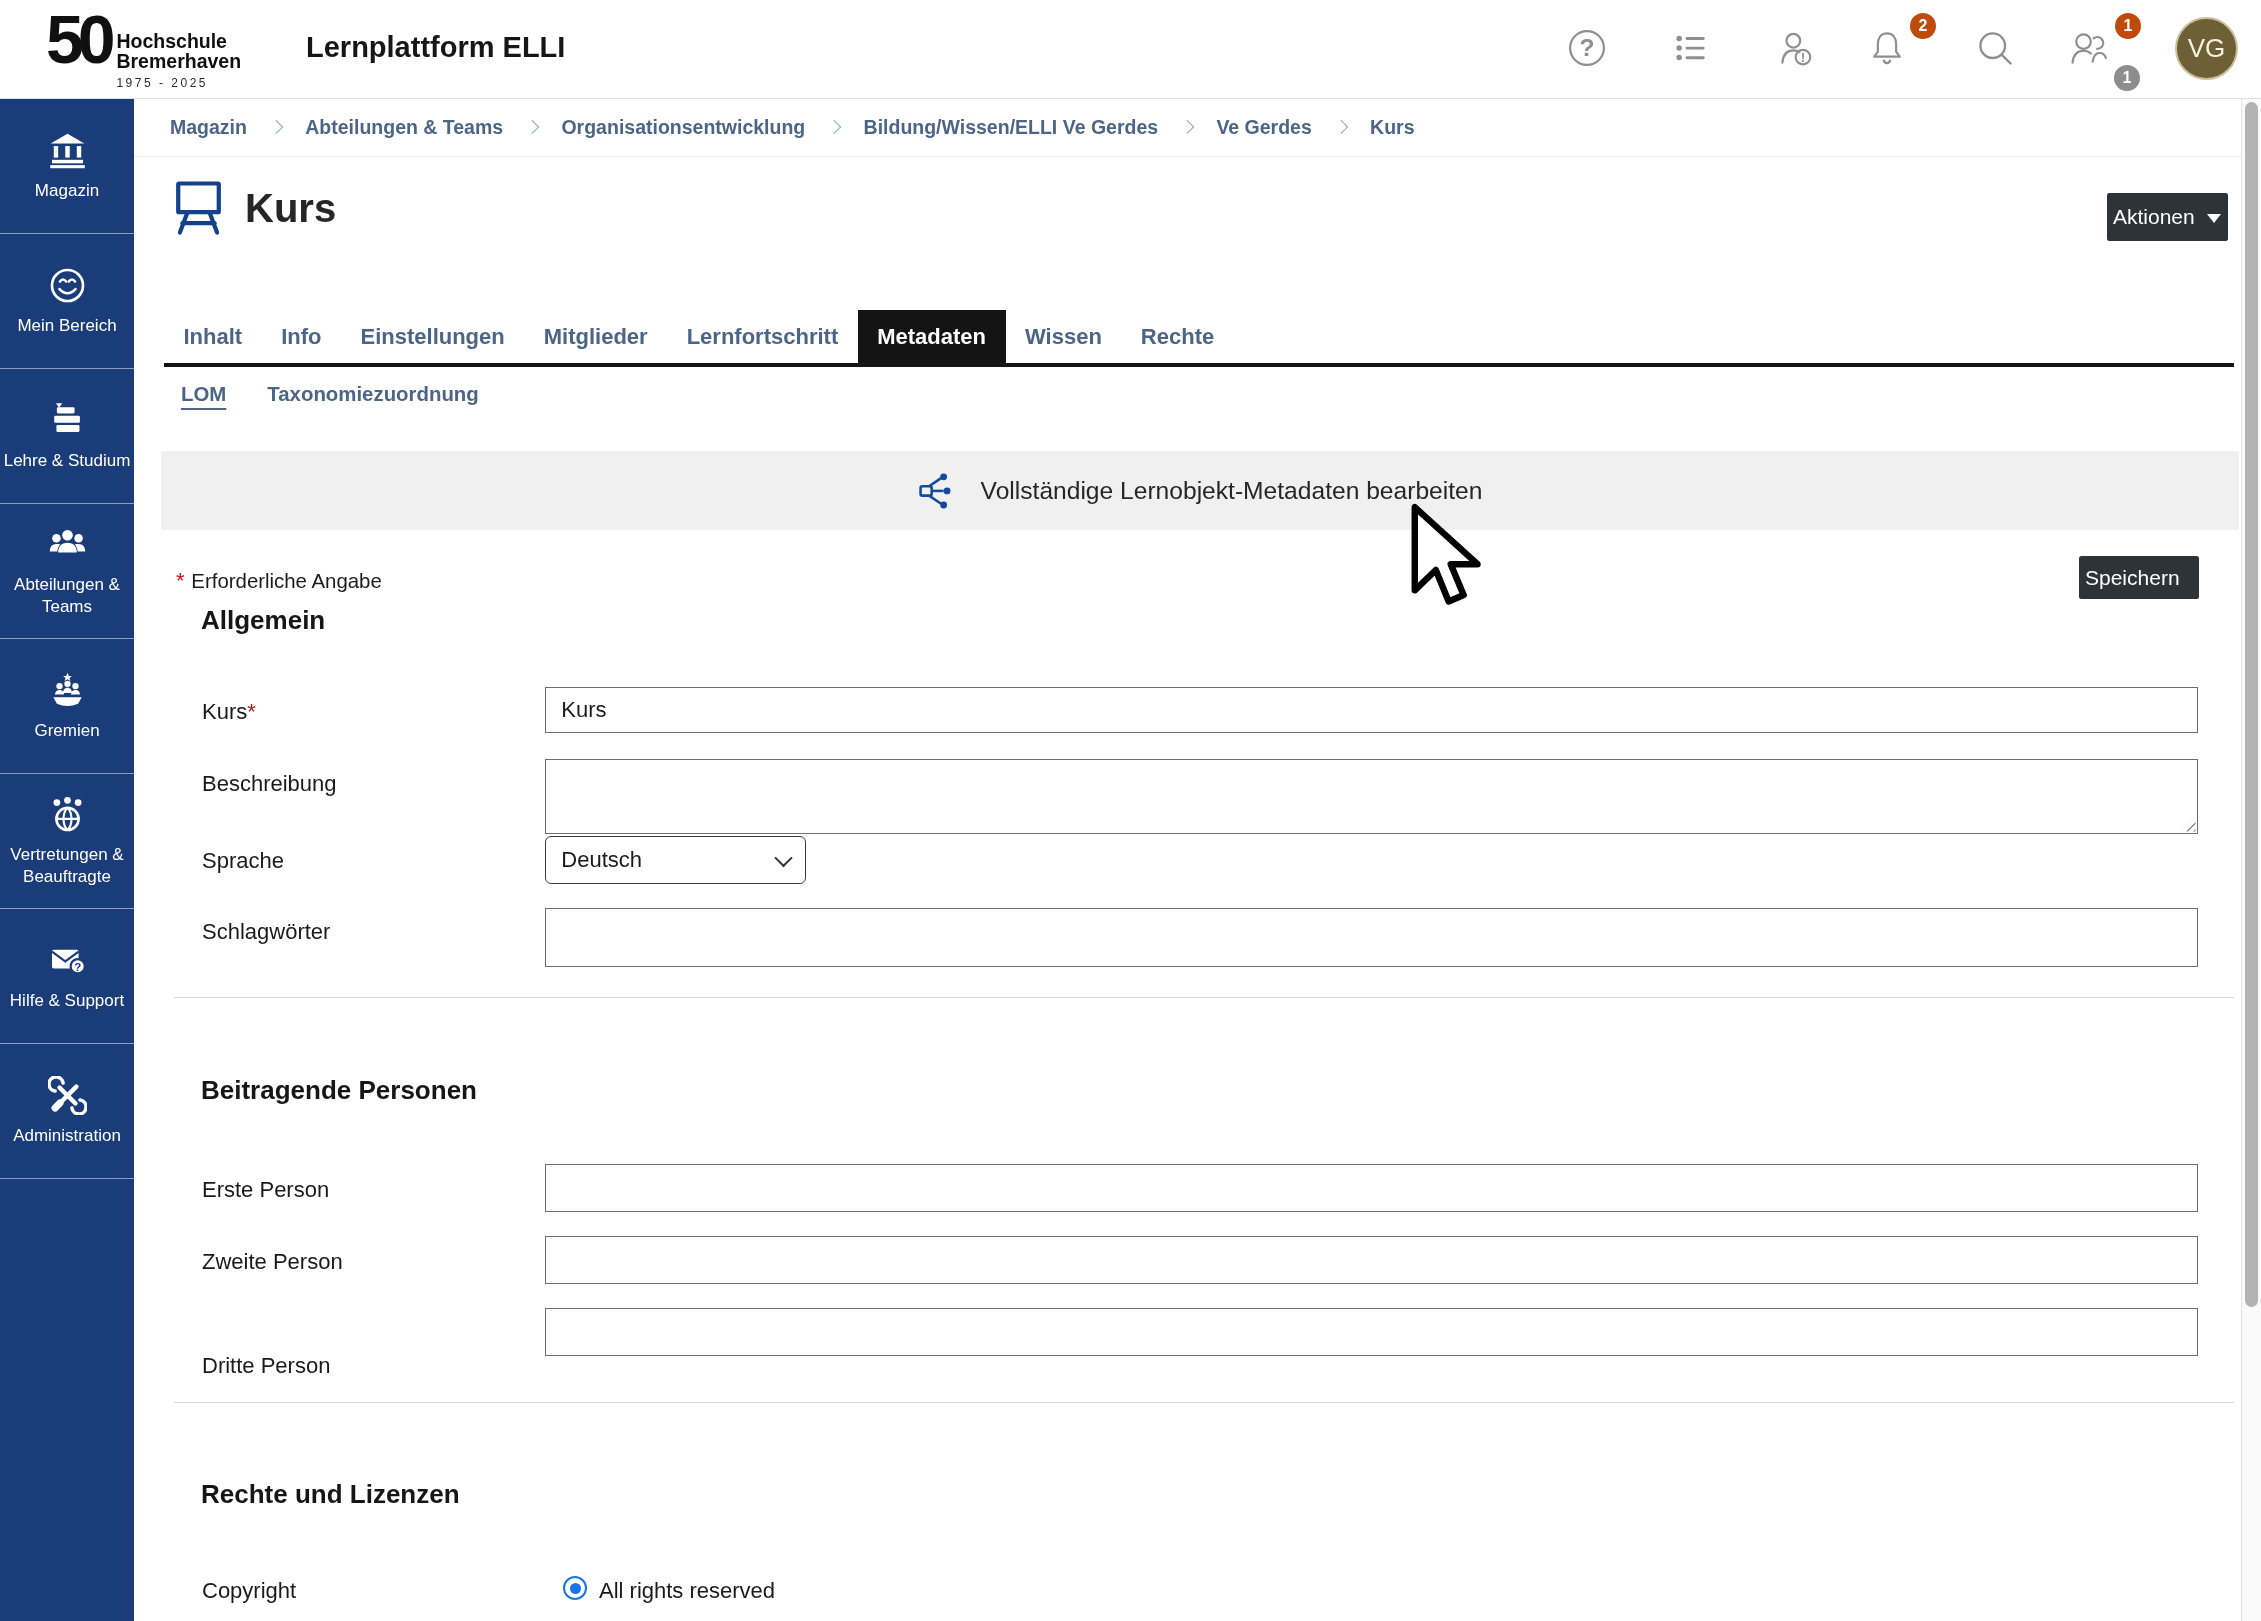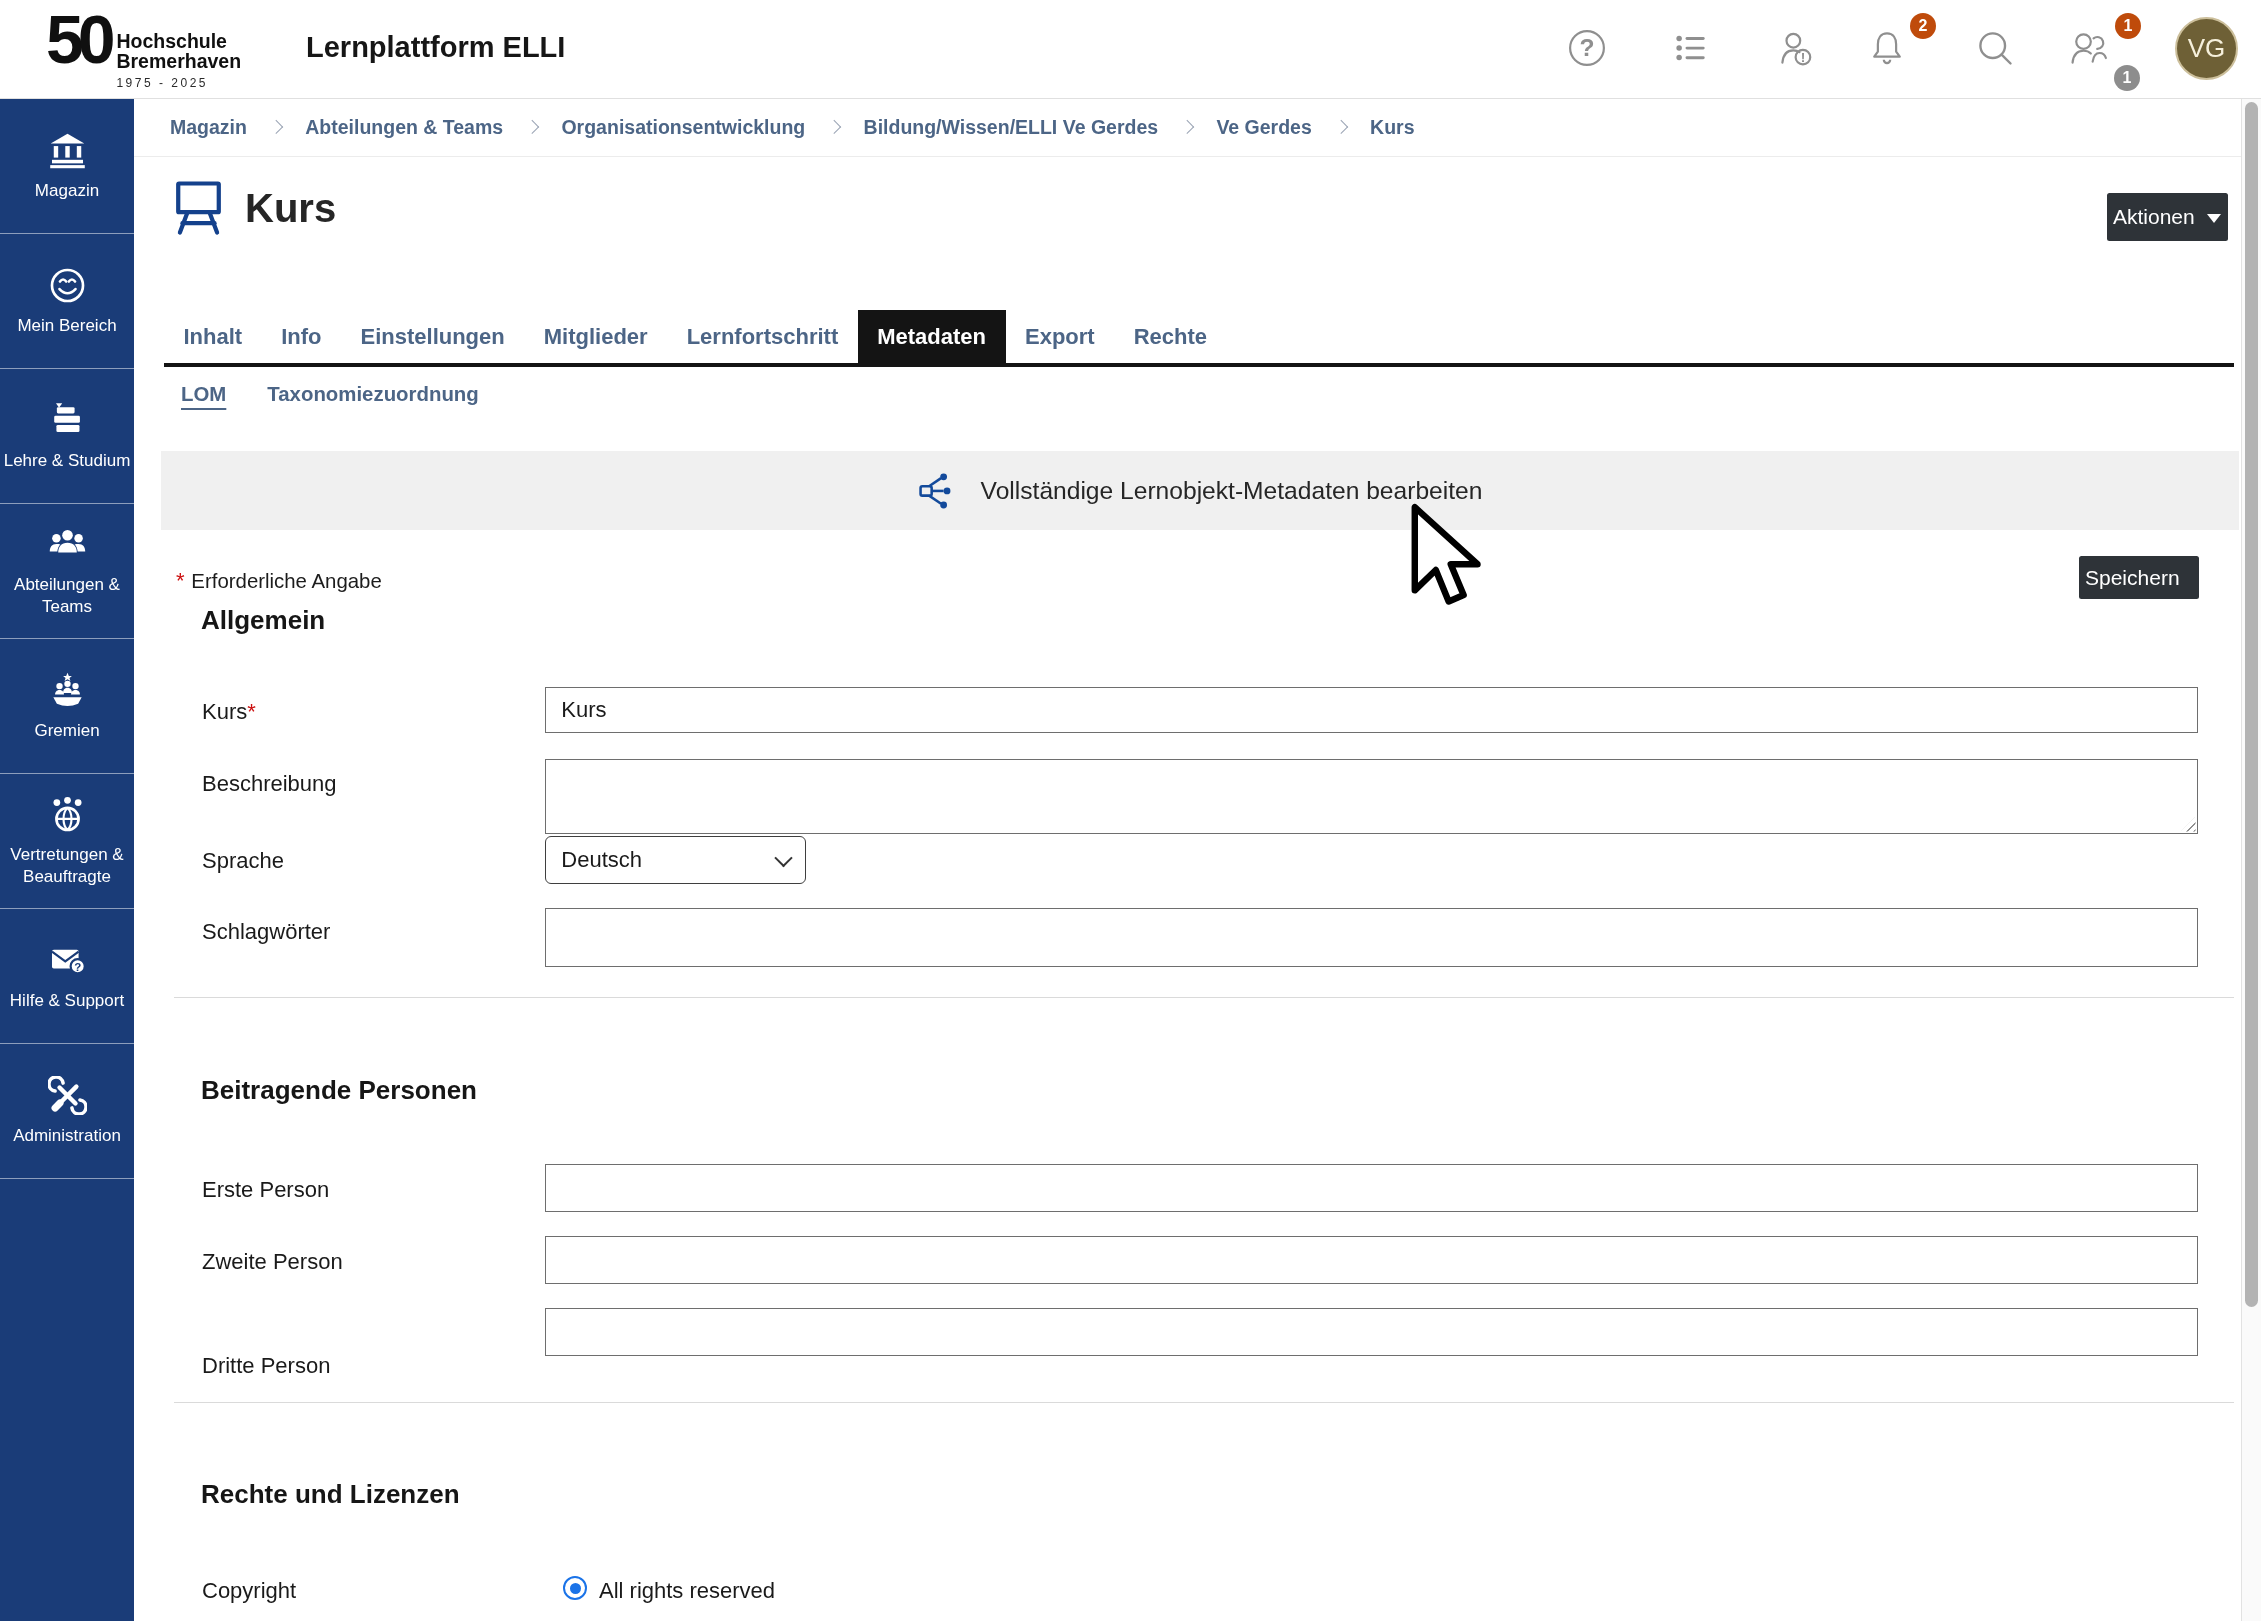--- a/index.html
+++ b/index.html
@@ -293,21 +293,21 @@
       <span class="caret-down"></span>
     </button>
 
     <div class="tabs">
       <div class="tab">Inhalt</div>
       <div class="tab">Info</div>
       <div class="tab">Einstellungen</div>
       <div class="tab">Mitglieder</div>
       <div class="tab">Lernfortschritt</div>
       <div class="tab active">Metadaten</div>
-      <div class="tab">Export</div>
+      <div class="tab">Wissen</div>
       <div class="tab">Rechte</div>
     </div>
 
     <div class="subtabs">
       <span class="subtab active">LOM</span>
       <span class="subtab">Taxonomiezuordnung</span>
     </div>
 
     <div class="banner">
       <svg viewBox="0 0 48 48" fill="none" stroke="#134a9b" stroke-width="3">

